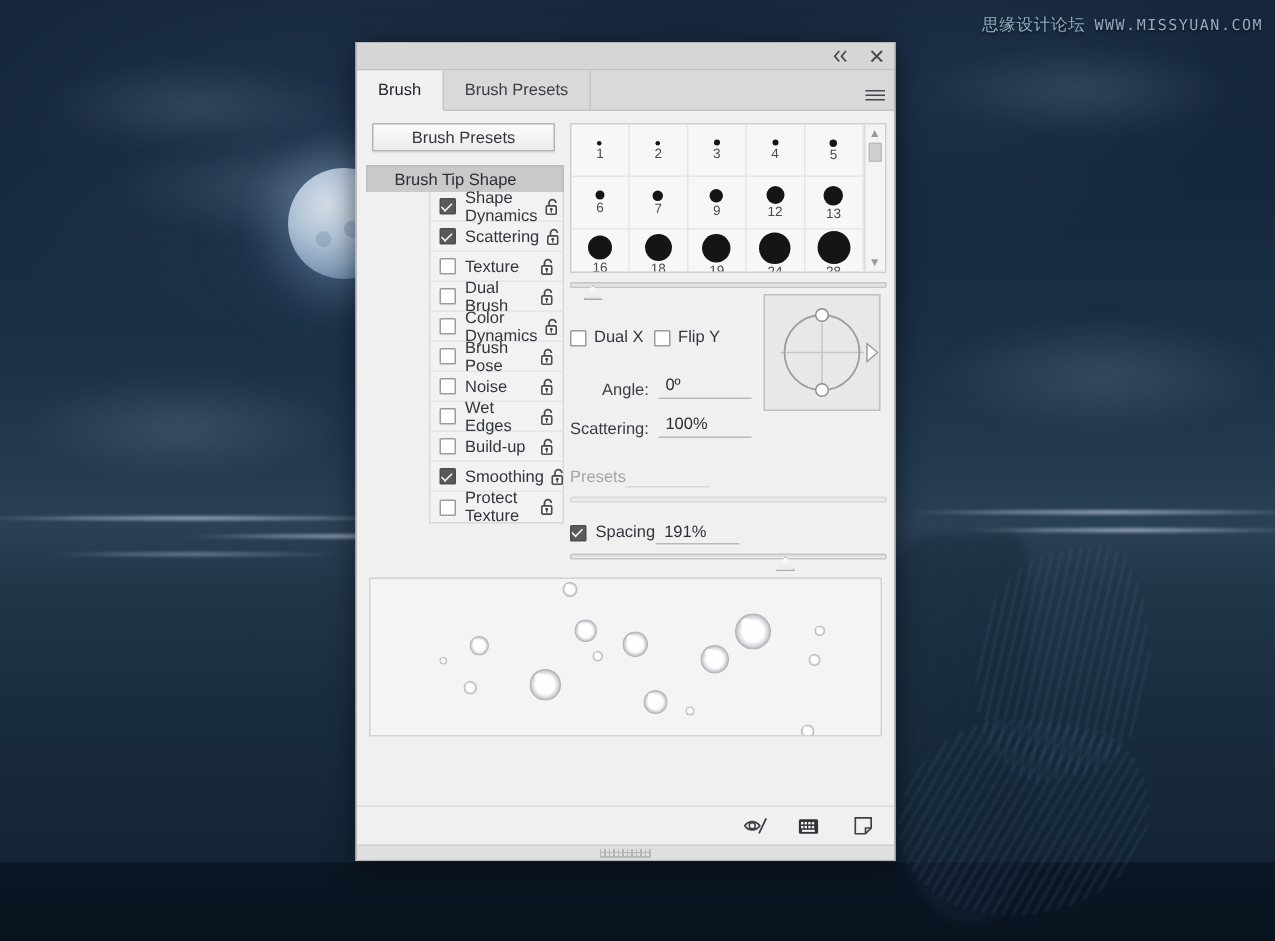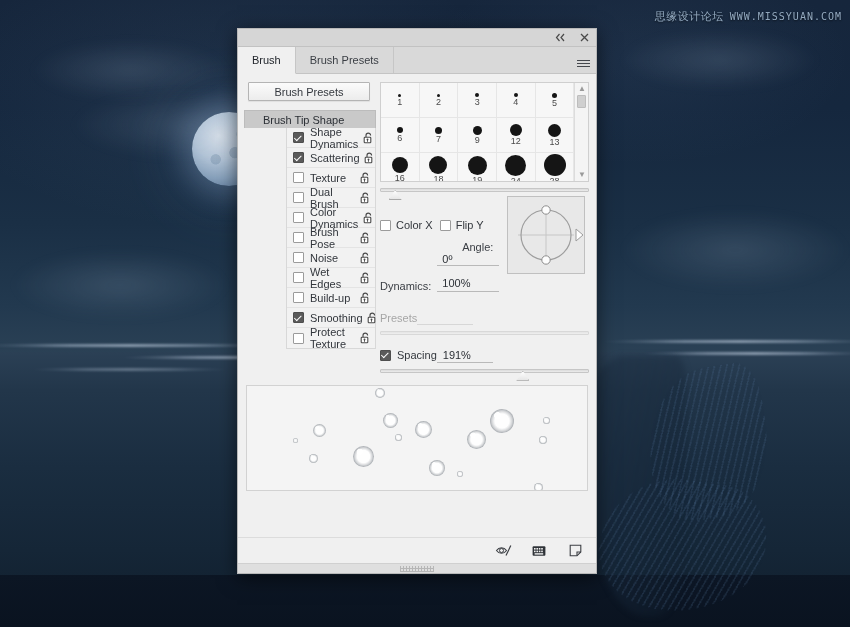--- a/index.html
+++ b/index.html
@@ -542,33 +542,33 @@
         <div class="slider">
           <div class="track"></div>
           <div class="knob" id="size-knob" style="left: 7%;"></div>
         </div>
 
         <div class="angle-area">
           <div class="angle-fields">
             <div class="flip-row">
               <div class="flip-item">
                 <span class="cb" id="cb-flipx"></span>
-                <span>Color X</span>
+                <span>Dual X</span>
               </div>
               <div class="flip-item">
                 <span class="cb" id="cb-flipy"></span>
                 <span>Flip Y</span>
               </div>
             </div>
-            <div class="ang-row" style="margin-top:16px;flex-direction:column;">
+            <div class="ang-row" style="margin-top:16px;">
               <span class="lab">Angle:</span>
               <span class="vb">0º</span>
             </div>
             <div class="ang-row">
-              <span class="lab">Dynamics:</span>
+              <span class="lab">Scattering:</span>
               <span class="vb">100%</span>
             </div>
           </div>
 
           <div class="angle-widget">
             <svg width="76" height="76" viewBox="0 0 76 76" style="display:block;">
               <line x1="10" y1="38" x2="66" y2="38" stroke="#c6c6c6" stroke-width="1"></line>
               <line x1="38" y1="10" x2="38" y2="66" stroke="#c6c6c6" stroke-width="1"></line>
               <circle cx="38" cy="38" r="25" stroke="#9d9d9d" stroke-width="1.2" fill="none"></circle>
               <circle cx="38" cy="13" r="4.2" fill="#fdfdfd" stroke="#8d8d8d" stroke-width="1"></circle>

